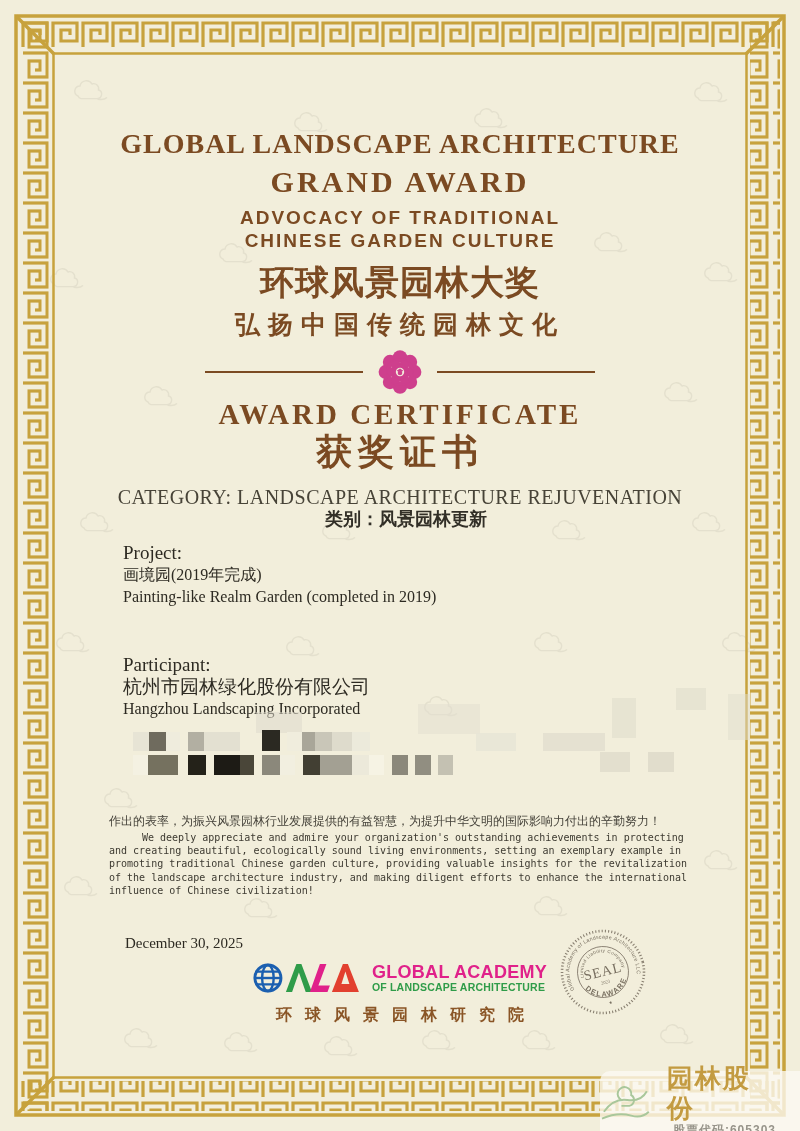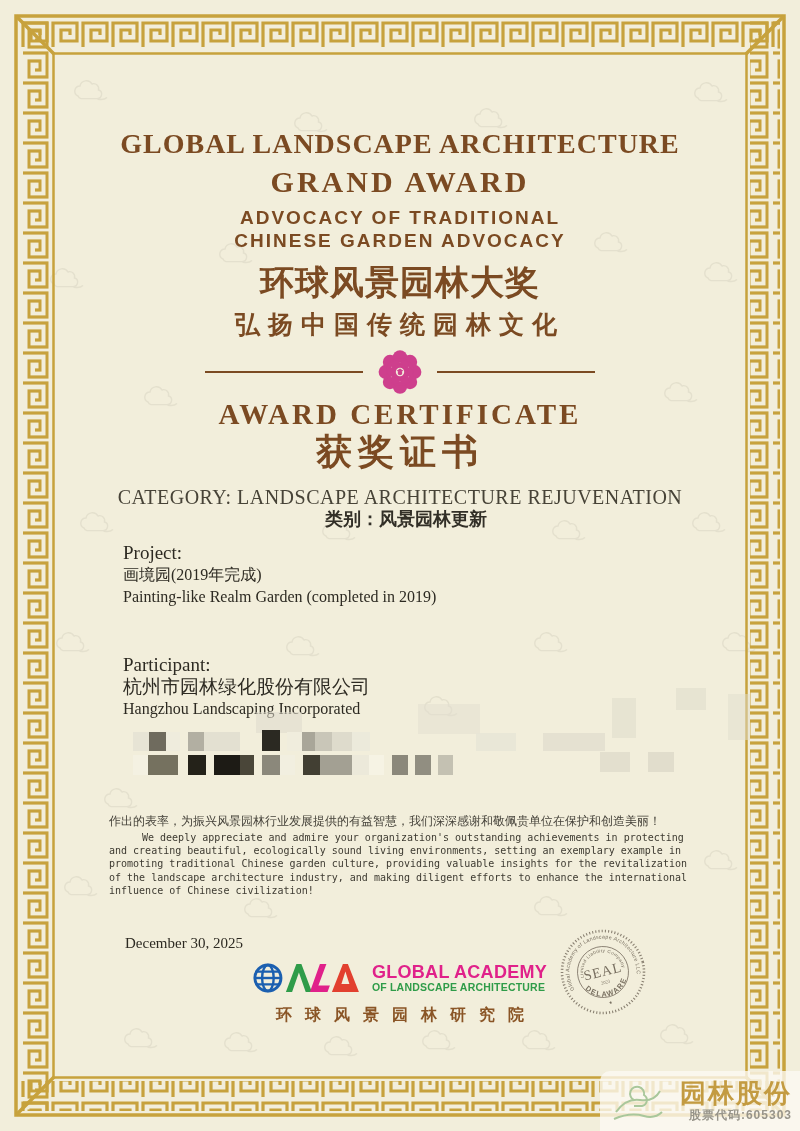--- a/index.html
+++ b/index.html
@@ -44,21 +44,21 @@
   .logo-n1{font-size:18px;font-weight:800;color:#e0218a;letter-spacing:.3px;}
   .logo-n2{font-size:10.5px;font-weight:700;color:#2f9c49;letter-spacing:.2px;}
   .logo-cn{top:1005px;font-size:16px;font-weight:bold;color:#8a5526;letter-spacing:13px;text-indent:13px;}
   
   .seal{top:920px;left:551px;}
   
   .mosaic{position:absolute;z-index:3;}
   
   .wm{right:0;bottom:0;width:200px;height:60px;z-index:6;
       background:rgba(252,250,243,.78);border-top-left-radius:10px;
-      display:flex;align-items:center;justify-content:flex-end;gap:16px;padding-right:8px;box-sizing:border-box;}
+      display:flex;align-items:center;justify-content:flex-end;gap:16px;padding-right:24px;box-sizing:border-box;}
   .wm-texts{display:flex;flex-direction:column;align-items:flex-end;line-height:1.15;}
   .wm-co{font-size:26px;font-weight:900;color:#c39b41;letter-spacing:2px;}
   .wm-code{font-family:"Liberation Sans","DejaVu Sans",sans-serif;font-size:12px;font-weight:bold;color:#97948a;letter-spacing:1px;}
   .z2{z-index:2;}
 </style>
 </head>
 <body>
 
 <svg class="abs" style="left:0;top:0;z-index:1" width="800" height="1131">
   <defs>
@@ -113,21 +113,21 @@
   <rect x="20" y="1081" width="760" height="30" fill="url(#mh)"></rect>
   <rect x="20" y="20" width="30" height="1091" fill="url(#mv)"></rect>
   <rect x="750" y="20" width="30" height="1091" fill="url(#mv)"></rect>
   <rect x="53.5" y="53.5" width="693" height="1024" fill="none" stroke="#c7a23d" stroke-width="2.5"></rect>
   <path d="M16 16 L54 54 M784 16 L746 54 M16 1115 L54 1077 M784 1115 L746 1077" stroke="#c7a23d" stroke-width="3.5" fill="none"></path>
 </svg>
 
 <div class="abs ctr z2 brown t1" style="top:128px">GLOBAL LANDSCAPE ARCHITECTURE</div>
 <div class="abs ctr z2 brown t2" style="top:165px">GRAND AWARD</div>
 <div class="abs ctr z2 brown t3" style="top:207px">ADVOCACY OF TRADITIONAL</div>
-<div class="abs ctr z2 brown t3" style="top:230px">CHINESE GARDEN ADVOCACY</div>
+<div class="abs ctr z2 brown t3" style="top:230px">CHINESE GARDEN CULTURE</div>
 <div class="abs ctr z2 brown cn-big" style="top:260px">环球风景园林大奖</div>
 <div class="abs ctr z2 brown cn-sub" style="top:308px">弘扬中国传统园林文化</div>
 
 <div class="abs divider z2">
   <div class="line"></div>
   <svg width="48" height="52" viewBox="-24 -26 48 52">
     <g fill="#ce3f8d">
       <circle cx="14.2" cy="0" r="7.2"></circle>
         <circle cx="10" cy="10" r="7.2"></circle>
       <circle cx="0" cy="14.6" r="7.2"></circle>
@@ -204,21 +204,21 @@
     <div class="mosaic" style="left: 352px; top: 755px; width: 17px; height: 20px; background: rgb(236, 233, 218); opacity: 1;"></div>
     <div class="mosaic" style="left: 369px; top: 755px; width: 15px; height: 20px; background: rgb(246, 243, 228); opacity: 1;"></div>
     <div class="mosaic" style="left: 392px; top: 755px; width: 16px; height: 20px; background: rgb(139, 136, 123); opacity: 1;"></div>
     <div class="mosaic" style="left: 415px; top: 755px; width: 16px; height: 20px; background: rgb(145, 142, 129); opacity: 1;"></div>
     <div class="mosaic" style="left: 438px; top: 755px; width: 15px; height: 20px; background: rgb(196, 193, 178); opacity: 1;"></div>
     <div class="mosaic" style="left: 600px; top: 752px; width: 30px; height: 20px; background: rgb(211, 208, 193); opacity: 0.5;"></div>
     <div class="mosaic" style="left: 648px; top: 752px; width: 26px; height: 20px; background: rgb(207, 204, 189); opacity: 0.5;"></div>
   </div>
 
 <div class="abs para z2" style="top:812px">
-  <div class="cnl">作出的表率，为振兴风景园林行业发展提供的有益智慧，我们深深感谢和敬佩贵单位在保护和创造美丽！</div>
+  <div class="cnl">作出的表率，为振兴风景园林行业发展提供的有益智慧，为提升中华文明的国际影响力付出的辛勤努力！</div>
   <div class="enl ind-en">We deeply appreciate and admire your organization's outstanding achievements in protecting</div>
   <div class="enl">and creating beautiful, ecologically sound living environments, setting an exemplary example in</div>
   <div class="enl">promoting traditional Chinese garden culture, providing valuable insights for the revitalization</div>
   <div class="enl">of the landscape architecture industry, and making diligent efforts to enhance the international</div>
   <div class="enl">influence of Chinese civilization!</div>
 </div>
 
 <div class="abs date z2">December 30, 2025</div>
 
 <div class="abs logo-wrap z2">

